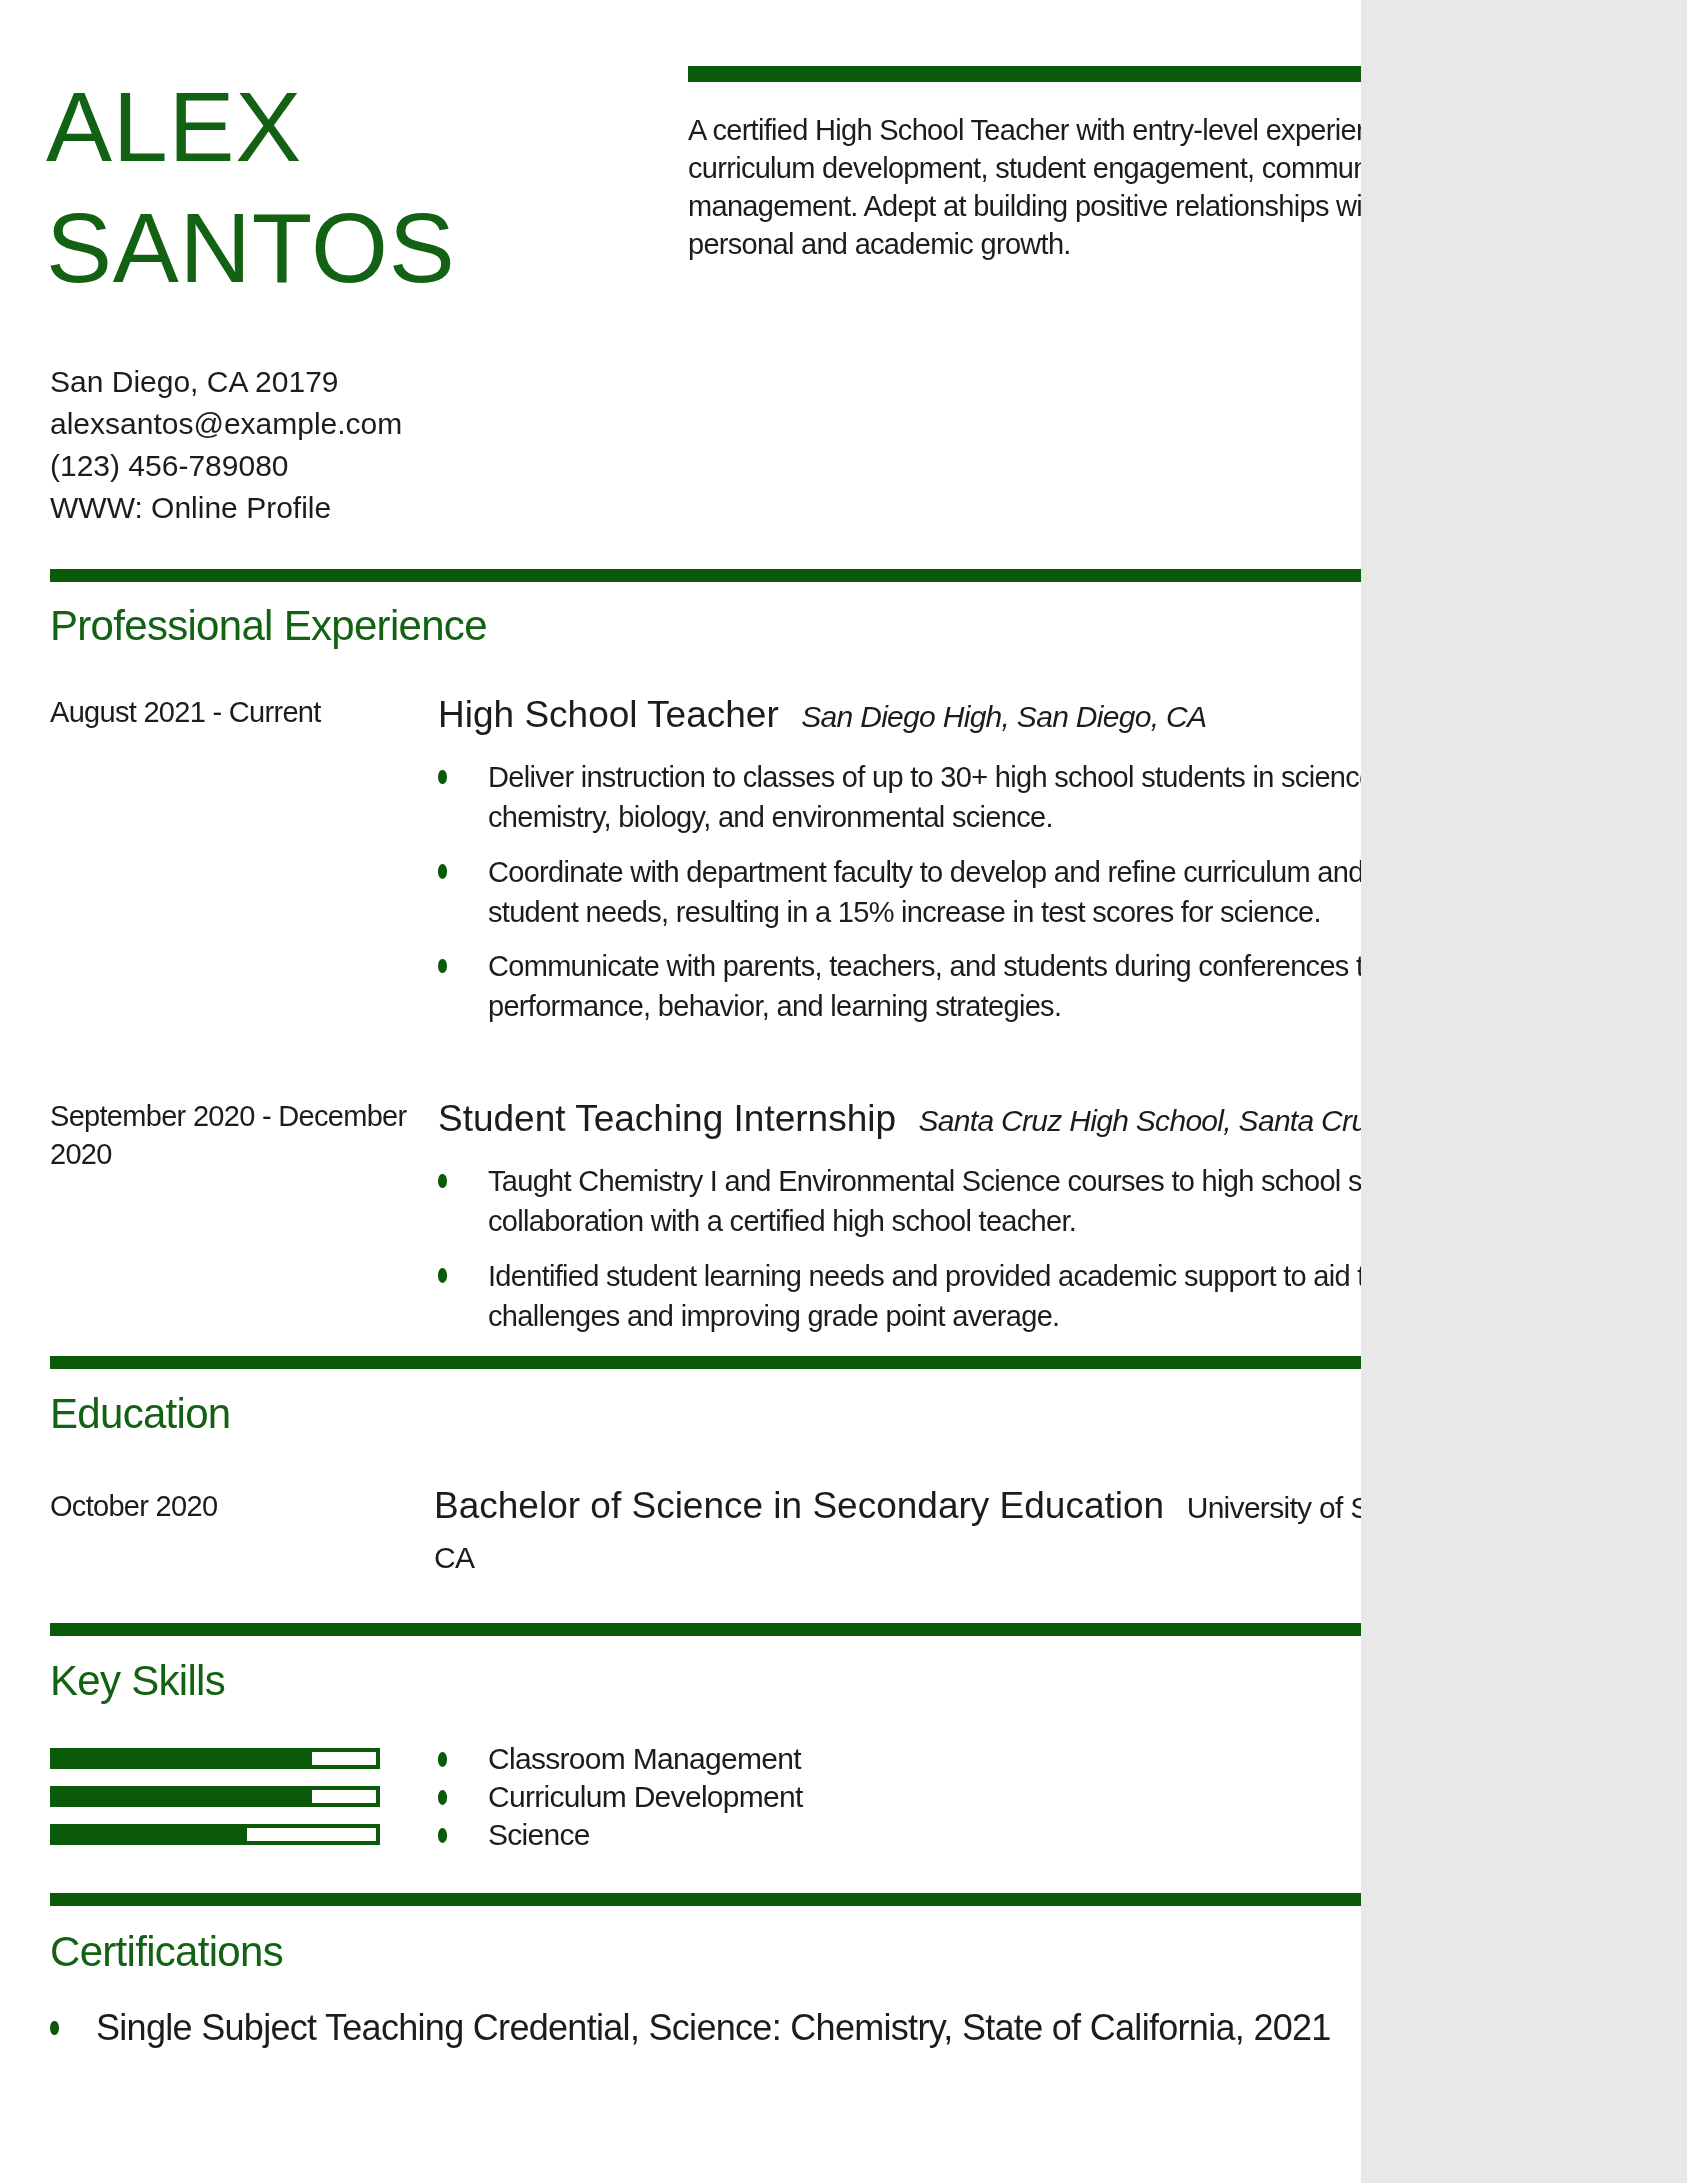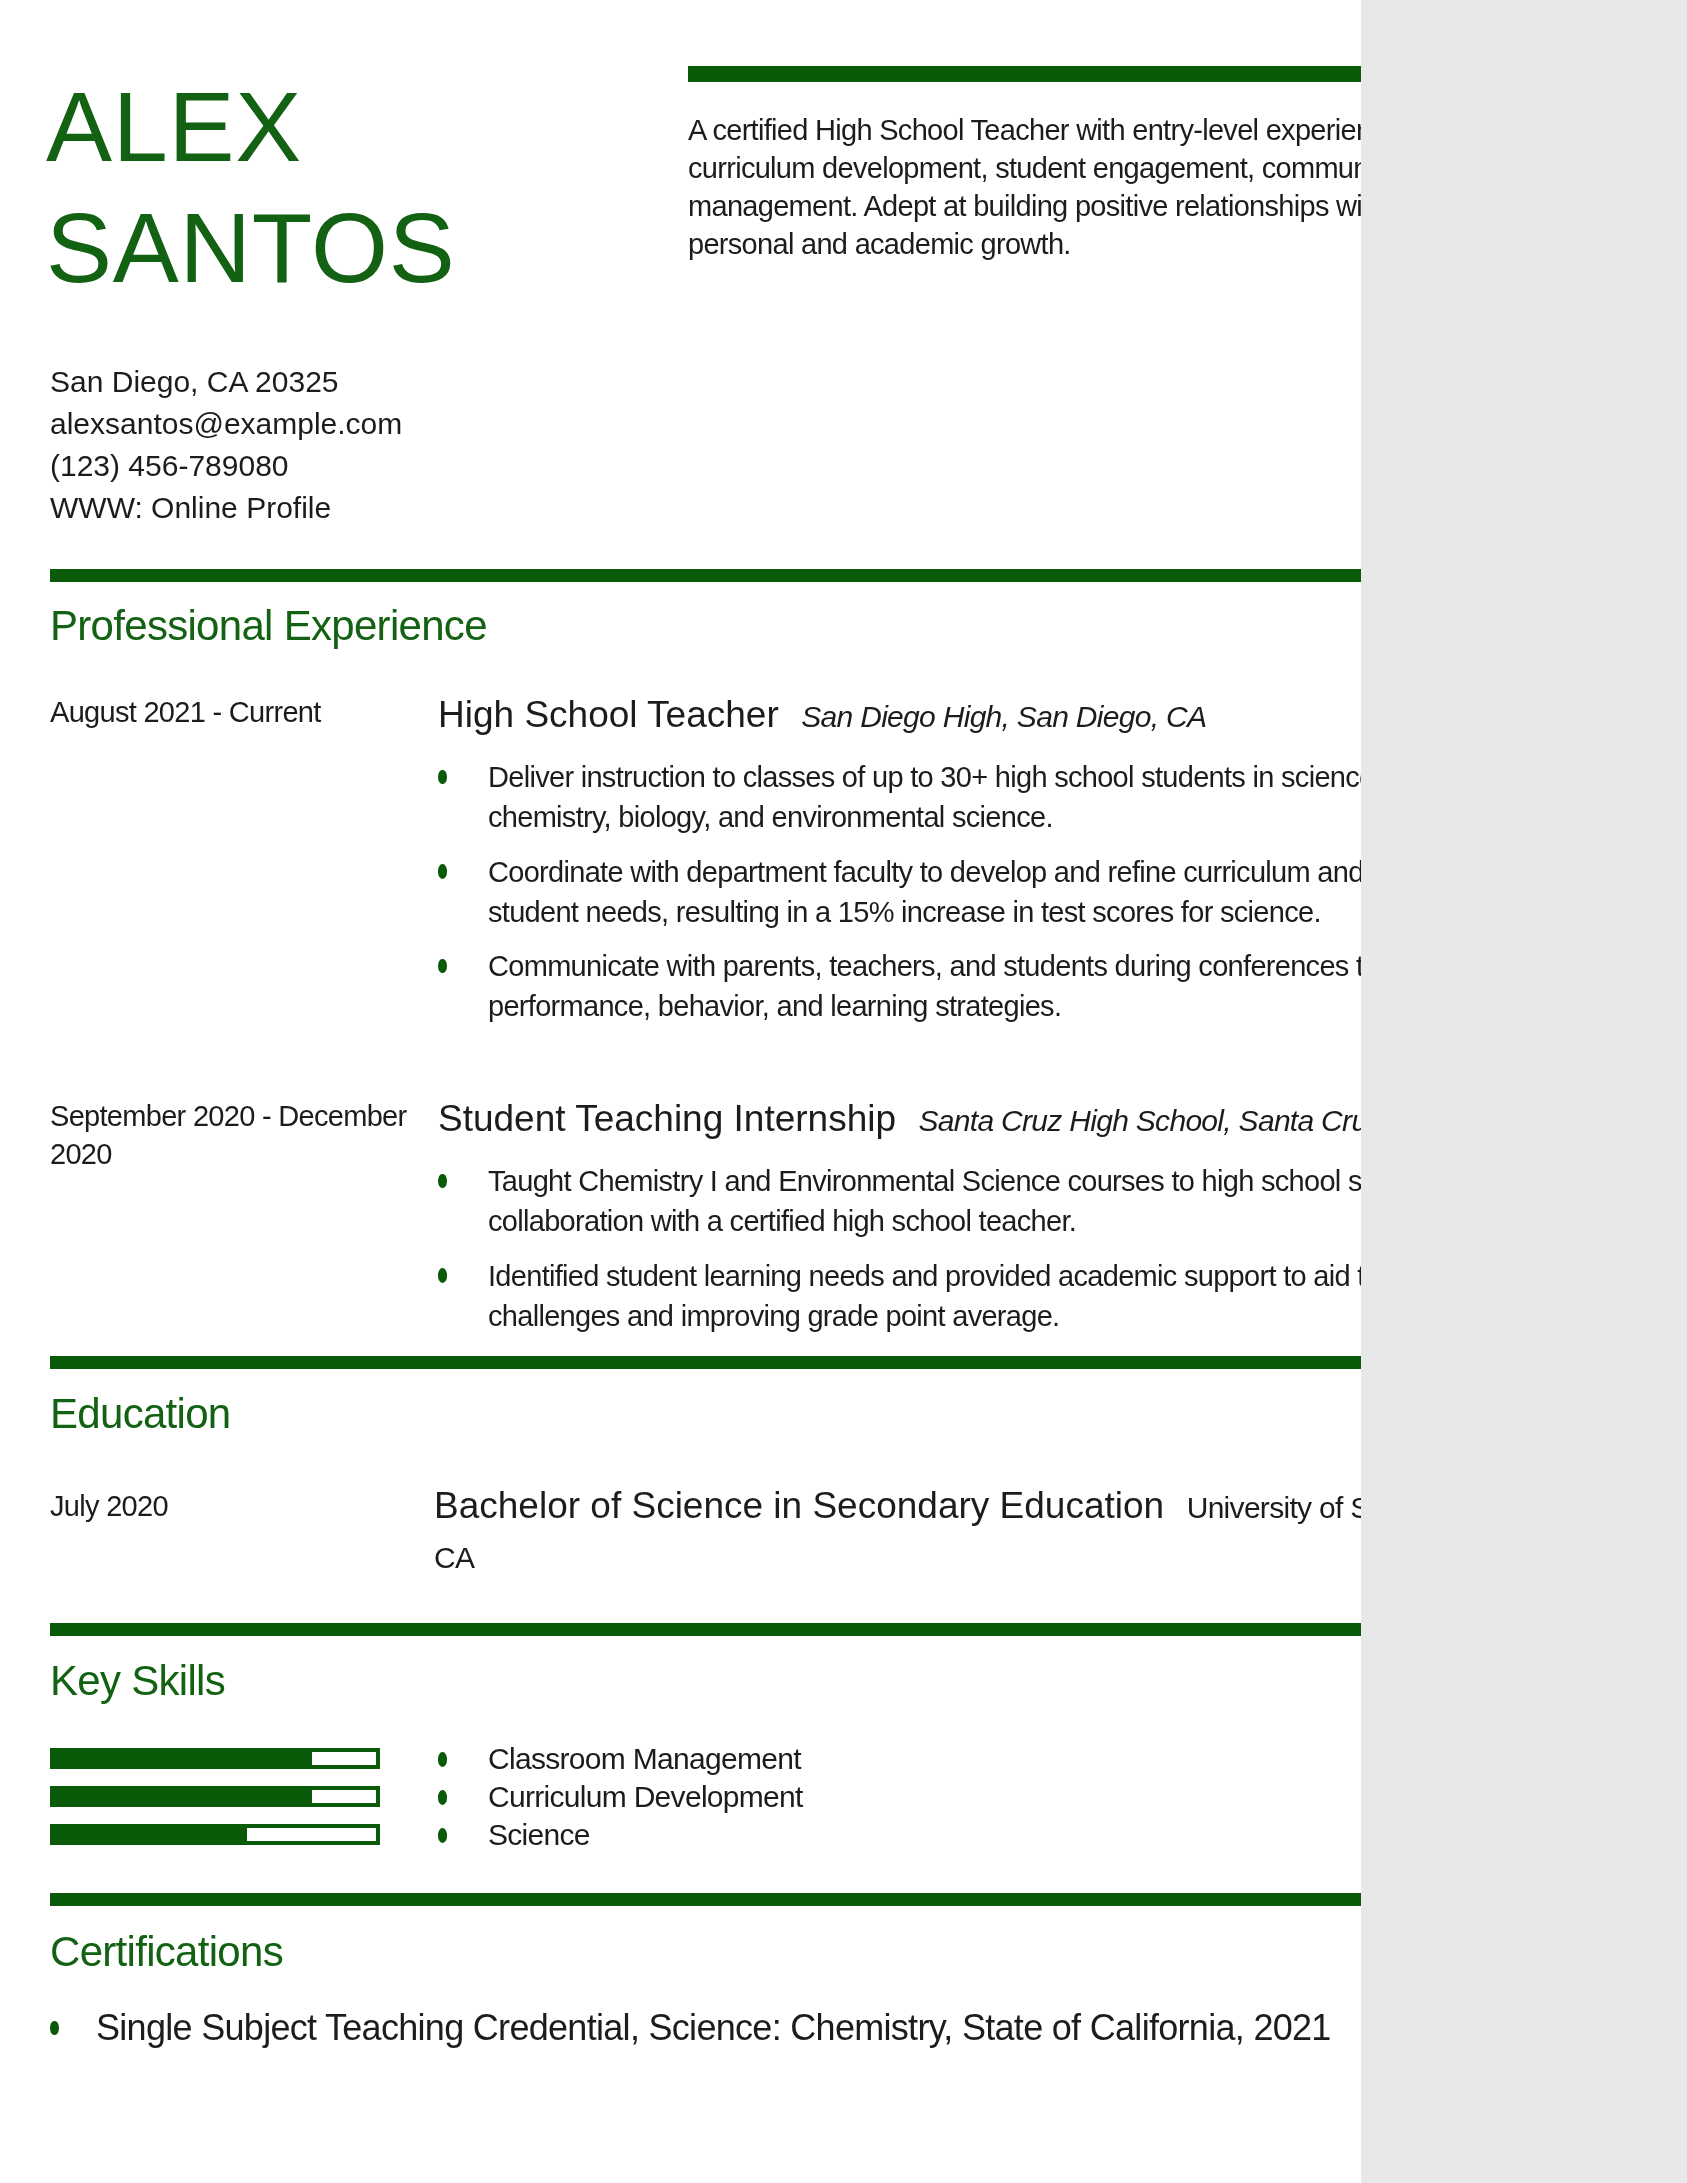--- a/index.html
+++ b/index.html
@@ -101,21 +101,21 @@
 
 <div class="page">
 
   <div class="abs accent-bar topbar"></div>
 
   <div class="abs name"><span>ALEX</span><br><span>SANTOS</span></div>
 
   <div class="abs summary">A certified High School Teacher with entry-level experience specializing in curriculum development, student engagement, communication, and classroom management. Adept at building positive relationships with students to drive personal and academic growth.</div>
 
   <div class="abs contact">
-    <p>San Diego, CA 20325</p>
+    <p>San Diego, CA 20179</p>
     <p>alexsantos@example.com</p>
     <p class="phone">(123) 456-789080</p>
     <p>WWW: Online Profile</p>
   </div>
 
   <div class="abs divider" style="top:569px;"></div>
   <div class="abs h2" style="left:50px; top:603px;">Professional Experience</div>
 
   <div class="row" style="top:688px;">
     <div class="date-col">August 2021 - Current</div>
@@ -137,21 +137,21 @@
         <li>Taught Chemistry I and Environmental Science courses to high school students in collaboration with a certified high school teacher.</li>
         <li>Identified student learning needs and provided academic support to aid them in overcoming challenges and improving grade point average.</li>
       </ul>
     </div>
   </div>
 
   <div class="abs divider" style="top:1356px;"></div>
   <div class="abs h2" style="left:50px; top:1391px;">Education</div>
 
   <div class="row" style="top:1482px;">
-    <div class="date-col">July 2020</div>
+    <div class="date-col">October 2020</div>
     <div class="content-col">
       <p class="edu-line"><span>Bachelor of Science in Secondary Education</span><span class="school">University of San Diego, San Diego, CA</span></p>
     </div>
   </div>
 
   <div class="abs divider" style="top:1623px;"></div>
   <div class="abs h2" style="left:50px; top:1658px;">Key Skills</div>
 
   <div class="abs skills-block">
     <div class="skill-row">

